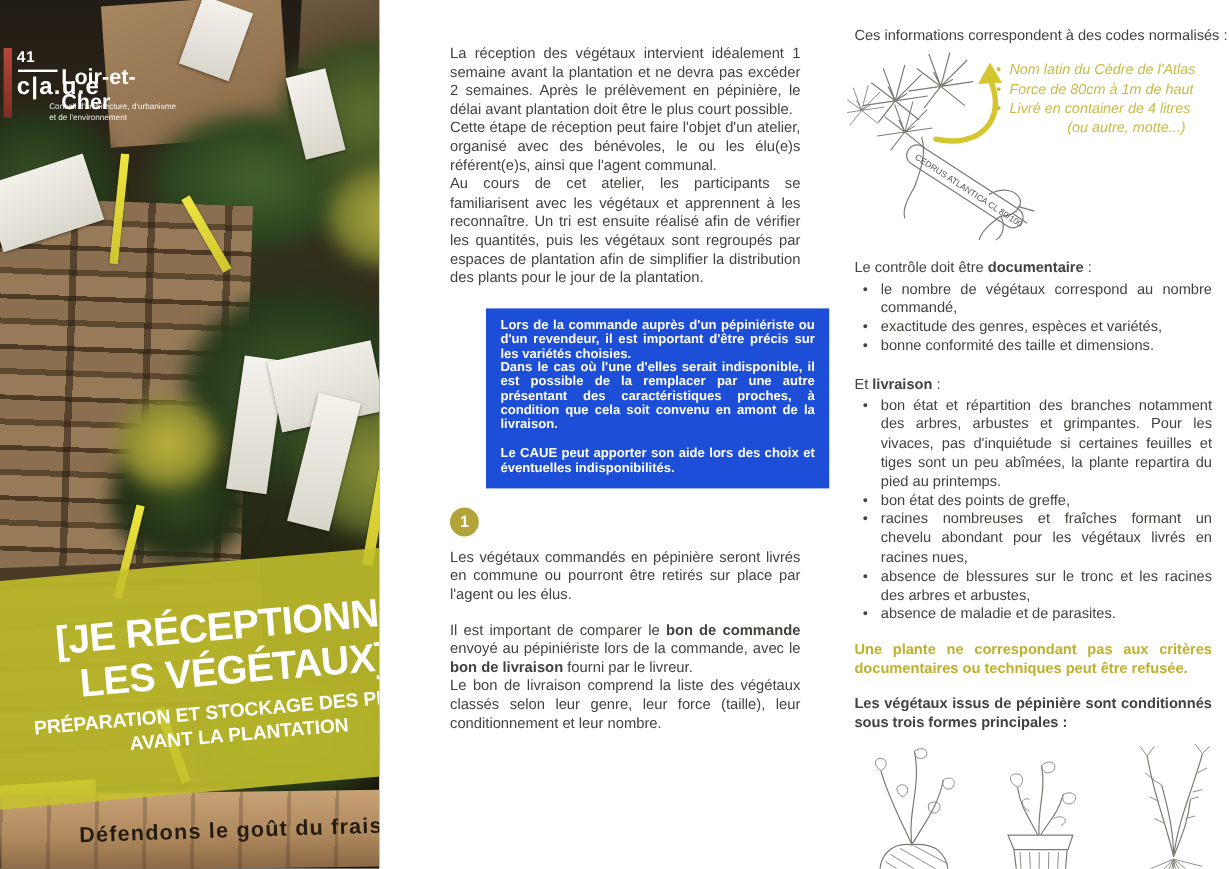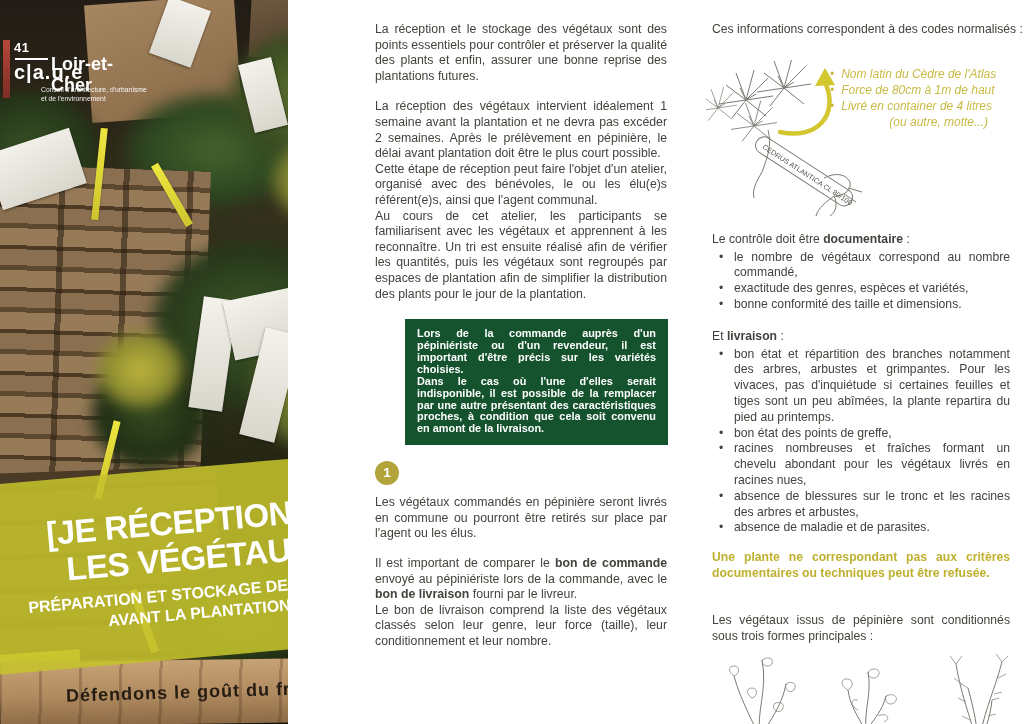--- a/index.html
+++ b/index.html
@@ -1,21 +1,21 @@
 <!DOCTYPE html>
 <html><head>
 <meta charset="utf-8">
 <style>
   * { margin:0; padding:0; box-sizing:border-box; }
   html,body { width:1024px; height:724px; }
   body { font-family:"Liberation Sans", sans-serif; background:#ffffff; position:relative; overflow:hidden; color:#44423c; }
   .page { position:absolute; inset:0; background:#fff; }
 
   
-  .photo-panel { position:absolute; left:0; top:0; width:288px; height:724px; overflow:hidden; background:
+  .photo-panel { position:absolute; left:0; top:0; width:316px; height:724px; overflow:hidden; background:
       linear-gradient(180deg,#211c15 0%,#2a2317 12%,#33301c 30%,#2c2e18 55%,#20200f 70%,#151208 100%); }
   .ph { position:absolute; }
   .box1 { left:88px; top:0; width:150px; height:118px; background:linear-gradient(160deg,#a58661,#8a6a47); transform:rotate(-4deg); }
   .box2 { left:250px; top:0; width:120px; height:60px; background:linear-gradient(160deg,#6e5940,#4a3826); transform:rotate(3deg); }
   .crate { left:-10px; top:168px; width:215px; height:340px; transform:rotate(2deg);
       background:
         repeating-linear-gradient(90deg, rgba(40,28,16,.55) 0 6px, transparent 6px 64px),
         repeating-linear-gradient(180deg, #8a7050 0 16px, #5c472f 16px 21px, #977b58 21px 38px, #4e3b26 38px 42px);
   }
   .crate2 { left:-20px; top:470px; width:240px; height:200px; transform:rotate(-2deg);
@@ -69,49 +69,49 @@
         repeating-linear-gradient(92deg, rgba(60,40,22,.25) 0 3px, transparent 3px 40px),
         linear-gradient(180deg,#c7a275 0%,#b08a5f 55%,#8c6a46 100%);
       transform:rotate(-.8deg); overflow:hidden; }
   .plank-text { position:absolute; left:66px; top:22px; font-size:18px; font-weight:bold; color:#241c12;
       letter-spacing:1px; white-space:nowrap; transform:rotate(-1deg); }
 
   
   .col-mid { position:absolute; left:375px; top:0; width:292px; height:724px; padding-top:22px; font-size:12.3px; line-height:15.6px; text-align:justify; }
   .col-mid p { margin:0; }
   .gap { height:15px; }
-  .callout { background:#14532d; color:#fff; font-weight:bold; width:263px; margin:17px 0 0 30px;
+  .callout { background:#1d4ed8; color:#fff; font-weight:bold; width:286px; margin:17px 0 0 30px;
       padding:9px 12px 10px 12px; font-size:10.9px; line-height:11.9px; text-align:justify; }
   .callout p { margin:0; }
   .callout .c3 { margin-top:12px; }
   .section-head { display:flex; align-items:center; margin:16px 0 10px 0; }
   .num-circle { width:24px; height:24px; border-radius:50%; background:#b2a43a; color:#fff; font-weight:bold;
       font-size:13.5px; display:flex; align-items:center; justify-content:center; flex:0 0 24px; }
   .section-title { color:#b2a43a; font-weight:bold; font-size:15px; margin-left:13px; letter-spacing:.2px; }
   .col-mid .blk { margin-top:0; }
   .col-mid .blk2 { margin-top:14px; }
   b { font-weight:bold;margin-top:28px; }
 
   
   .col-right { position:absolute; left:712px; top:0; width:298px; height:724px; padding-top:22px; font-size:12.2px; line-height:15.8px; }
-  .r-intro { margin-bottom:20px; white-space:nowrap; }
+  .r-intro { margin-bottom:4px; white-space:nowrap; }
   .fig-codes { position:relative; height:168px; }
   .cedar-svg { position:absolute; left:-6px; top:2px; }
   .arrow-svg { position:absolute; left:56px; top:8px; }
   .code-notes { position:absolute; right:0; top:8px; width:180px; color:#c9ba45; font-style:italic; font-size:12px; line-height:16px; }
   .code-notes .cn-item { display:flex; }
   .code-notes .dot { color:#c9ba45; margin-right:7px; }
   .code-notes .cn-note { text-align:right; padding-right:22px; }
   .r-h { margin-top:6px; }
   ul.rlist { list-style:none; margin:2px 0 0 0; }
   ul.rlist li { display:flex; }
   ul.rlist .dot { flex:0 0 22px; text-align:left; padding-left:7px; }
   ul.rlist .li-t { flex:1; text-align:justify; }
   .r-warning { color:#bfb02e; font-weight:bold; margin-top:14px; text-align:justify; }
-  .r-cond { margin-top:31px; text-align:justify; }
+  .r-cond { margin-top:13px; text-align:justify;font-weight:bold; }
   .fig-row { display:flex; margin-top:4px; height:152px; align-items:flex-end; }
   .fig-cell { position:relative; }
   .sk { stroke:#7b7a72; fill:none; stroke-width:1; }
   .skd { stroke:#8a897f; fill:none; stroke-width:.8; }
 </style>
 </head>
 <body>
 
 <div class="page">
 
@@ -163,29 +163,29 @@
         <div>AVANT LA PLANTATION</div>
       </div>
     </div>
 
     <div class="plank">
       <div class="plank-text">Défendons le goût du frais</div>
     </div>
   </aside>
 
   <main class="col-mid">
-    <p>La réception et le stockage des végétaux sont des points essentiels pour contrôler et préserver la qualité des plants et enfin, assurer une bonne reprise des plantations futures.</p>
     <div class="gap"></div>
     <p>La réception des végétaux intervient idéalement 1 semaine avant la plantation et ne devra pas excéder 2 semaines. Après le prélèvement en pépinière, le délai avant plantation doit être le plus court possible.</p>
     <p>Cette étape de réception peut faire l'objet d'un atelier, organisé avec des bénévoles, le ou les élu(e)s référent(e)s, ainsi que l'agent communal.</p>
     <p>Au cours de cet atelier, les participants se familiarisent avec les végétaux et apprennent à les reconnaître. Un tri est ensuite réalisé afin de vérifier les quantités, puis les végétaux sont regroupés par espaces de plantation afin de simplifier la distribution des plants pour le jour de la plantation.</p>
 
     <div class="callout">
       <p>Lors de la commande auprès d'un pépiniériste ou d'un revendeur, il est important d'être précis sur les variétés choisies.</p>
       <p>Dans le cas où l'une d'elles serait indisponible, il est possible de la remplacer par une autre présentant des caractéristiques proches, à condition que cela soit convenu en amont de la livraison.</p>
+      <p class="c3">Le CAUE peut apporter son aide lors des choix et éventuelles indisponibilités.</p>
     </div>
 
     <div class="section-head">
       <div class="num-circle">1</div>
     </div>
 
     <p class="blk">Les végétaux commandés en pépinière seront livrés en commune ou pourront être retirés sur place par l'agent ou les élus.</p>
     <p class="blk2"><span>Il est important de comparer le </span><b>bon de commande</b><span> envoyé au pépiniériste lors de la commande, avec le </span><b>bon de livraison</b><span> fourni par le livreur.</span></p>
     <p>Le bon de livraison comprend la liste des végétaux classés selon leur genre, leur force (taille), leur conditionnement et leur nombre.</p>
   </main>

